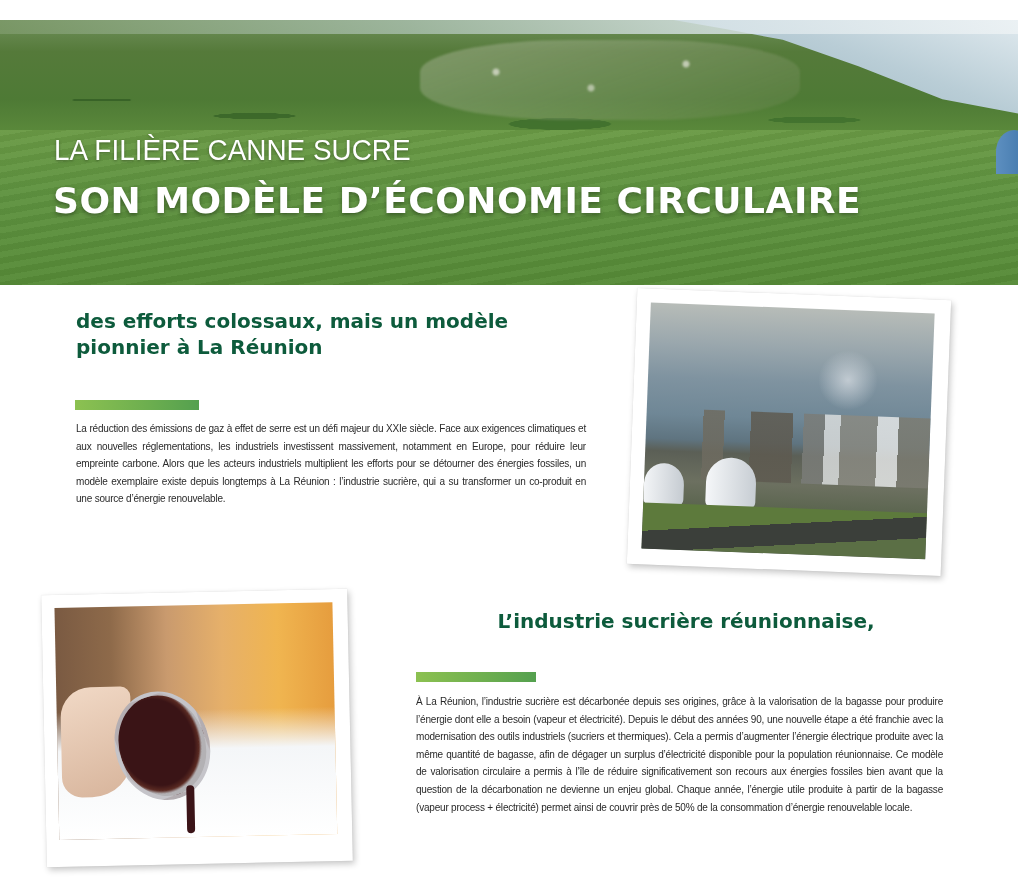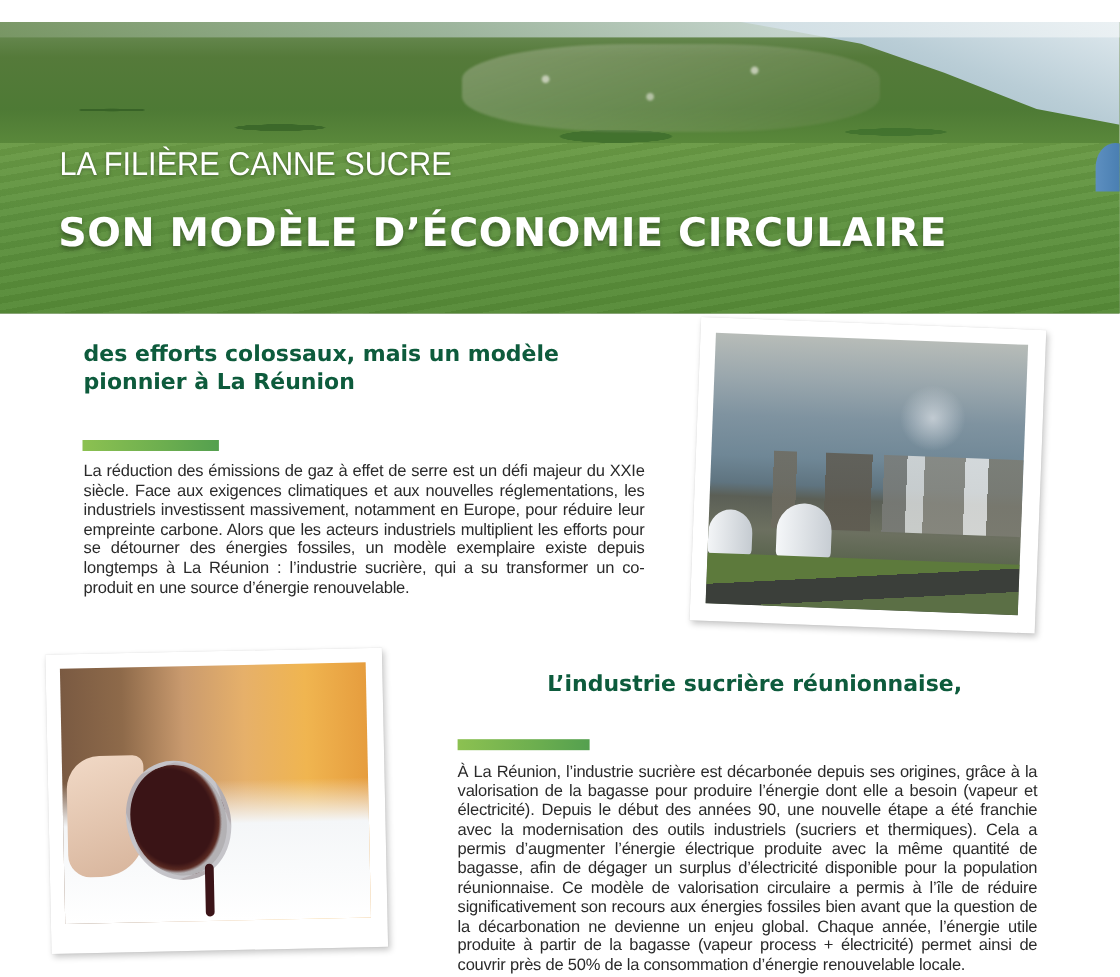--- a/index.html
+++ b/index.html
@@ -53,41 +53,41 @@
     position: absolute; right: -14px; top: 110px; width: 36px; height: 44px;
     border-radius: 50% 50% 0 0; background: linear-gradient(90deg, #5d8fc0, #3d74a8);
   }
   .hero-kicker {
     position: absolute; left: 54px; top: 113px;
     font-family: "Liberation Sans", sans-serif; font-weight: 400;
     font-size: 30px; color: #ffffff; letter-spacing: 0px; transform: scaleX(0.93); transform-origin: left;
     text-shadow: 0 1px 3px rgba(0,0,0,.35);
   }
   .hero-title {
-    position: absolute; left: 53px; top: 170px;
+    position: absolute; left: 53px; top: 158px;
     font-family: "DejaVu Sans", sans-serif; font-weight: 700;
     font-size: 36px; line-height: 45px; color: #ffffff;
     text-shadow: 0 2px 4px rgba(0,0,0,.35);
     transform: scaleX(1.0); transform-origin: left;
     letter-spacing: 0.5px;
     text-align: center;
   }
 
   
   .heading {
     position: absolute; font-family: "DejaVu Sans", sans-serif; font-weight: 700;
     color: #0d5b3c; font-size: 20px; line-height: 26px;
   }
   .bar {
     position: absolute; height: 10px;
     background: linear-gradient(90deg, #8cc151 0%, #6cae4f 60%, #54a04f 100%);
   }
   .body-text {
     position: absolute; font-family: "Liberation Sans", sans-serif;
-    font-size: 15px; line-height: 17.6px; color: #2a2a2a;
+    font-size: 10px; line-height: 17.6px; color: #2a2a2a;
     text-align: justify; letter-spacing: -0.2px;
   }
 
   
   .polaroid {
     position: absolute; background: #ffffff;
     box-shadow: 2px 3px 6px rgba(0,0,0,.22), 0 0 1px rgba(0,0,0,.15);
   }
   .photo-plant {
     left: 632px; top: 294px; width: 314px; height: 276px; transform: rotate(2.2deg);

